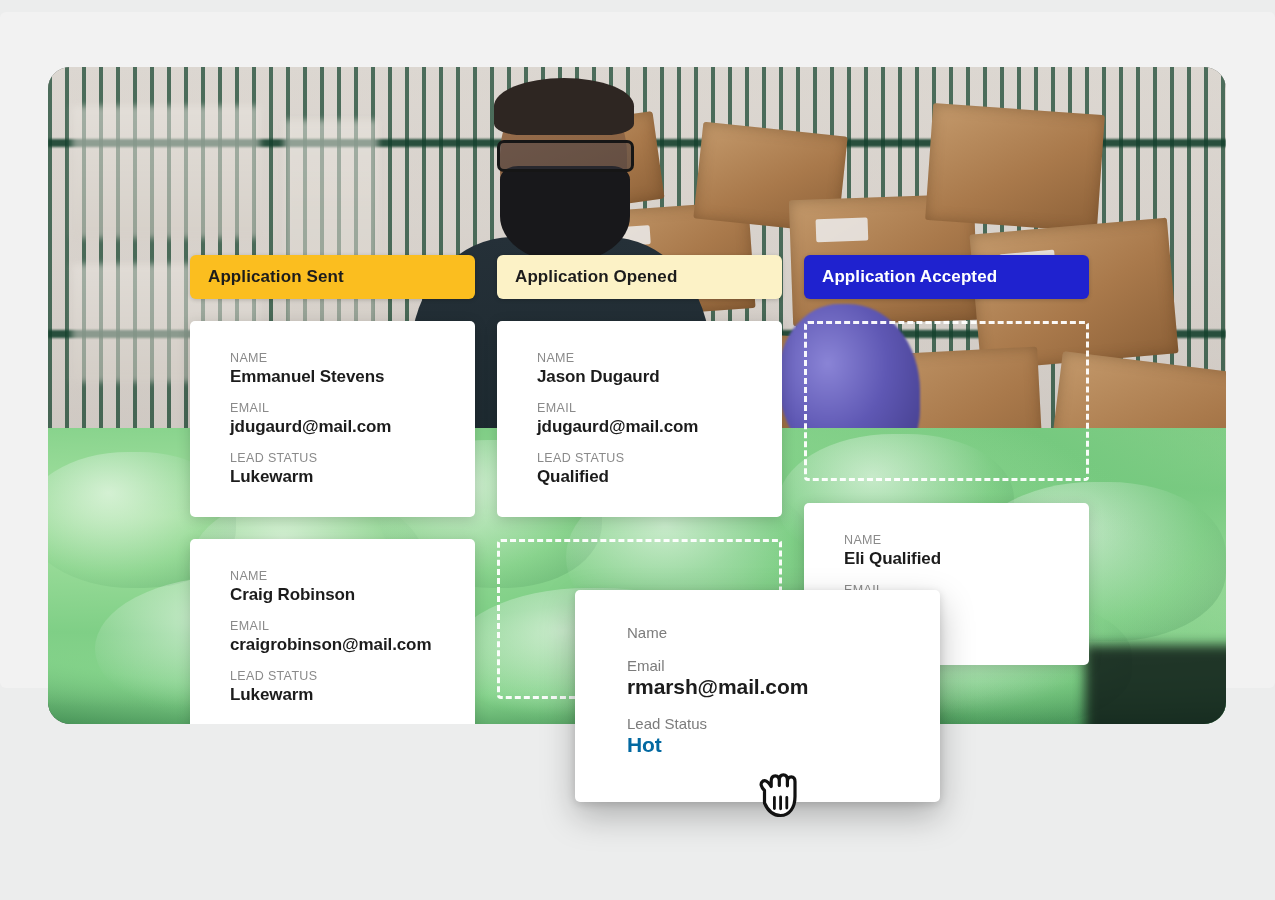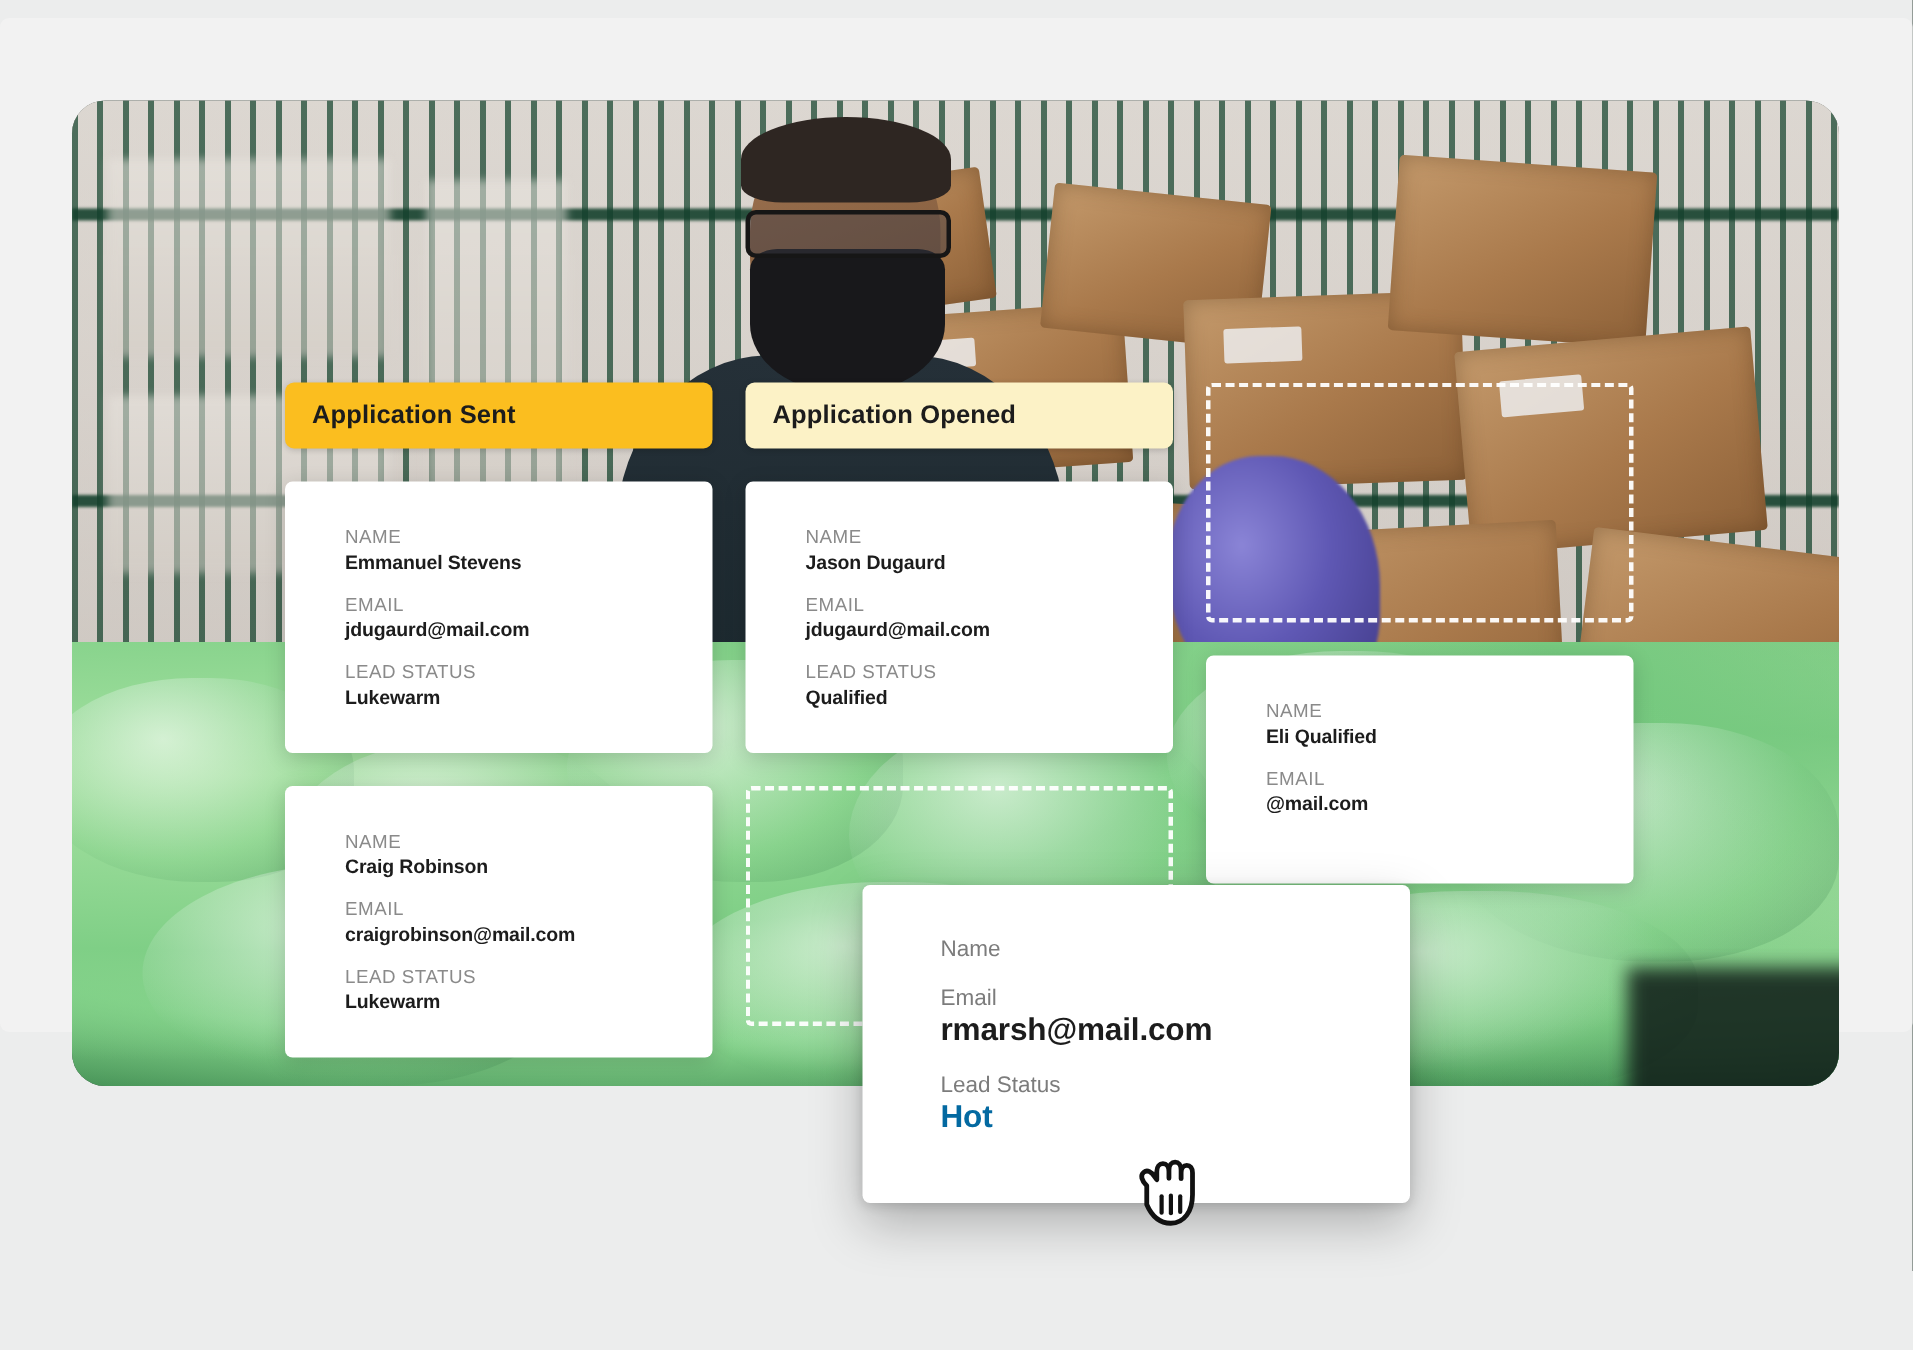--- a/index.html
+++ b/index.html
@@ -192,21 +192,21 @@
   }
   .field + .field { margin-top: 14px; }
   .field-label {
     font-size: 12.5px;
     color: #8a8a8a;
     letter-spacing: .35px;
     text-transform: uppercase;
     margin-bottom: 2px;
   }
   .field-value {
-    font-size: 13px;
+    font-size: 17px;
     font-weight: 700;
     color: #1c1c1c;
     letter-spacing: -.1px;
   }
 
   .placeholder {
     height: 160px;
     border: 3px dashed rgba(255,255,255,.95);
     border-radius: 4px;
     background: transparent;
@@ -359,20 +359,23 @@
           <div class="field">
             <div class="field-label">LEAD STATUS</div>
             <div class="field-value">Qualified</div>
           </div>
         </div>
 
         <div class="placeholder tall"></div>
       </div>
 
       <div class="column">
+        <div class="col-header" style="background:#1F22CF;color:#ffffff">
+          <span>Application Accepted</span>
+        </div>
 
         <div class="placeholder"></div>
 
         <div class="card" style="padding-bottom:46px">
           <div class="field">
             <div class="field-label">NAME</div>
             <div class="field-value">Eli Qualified</div>
           </div>
           <div class="field">
             <div class="field-label">EMAIL</div>

